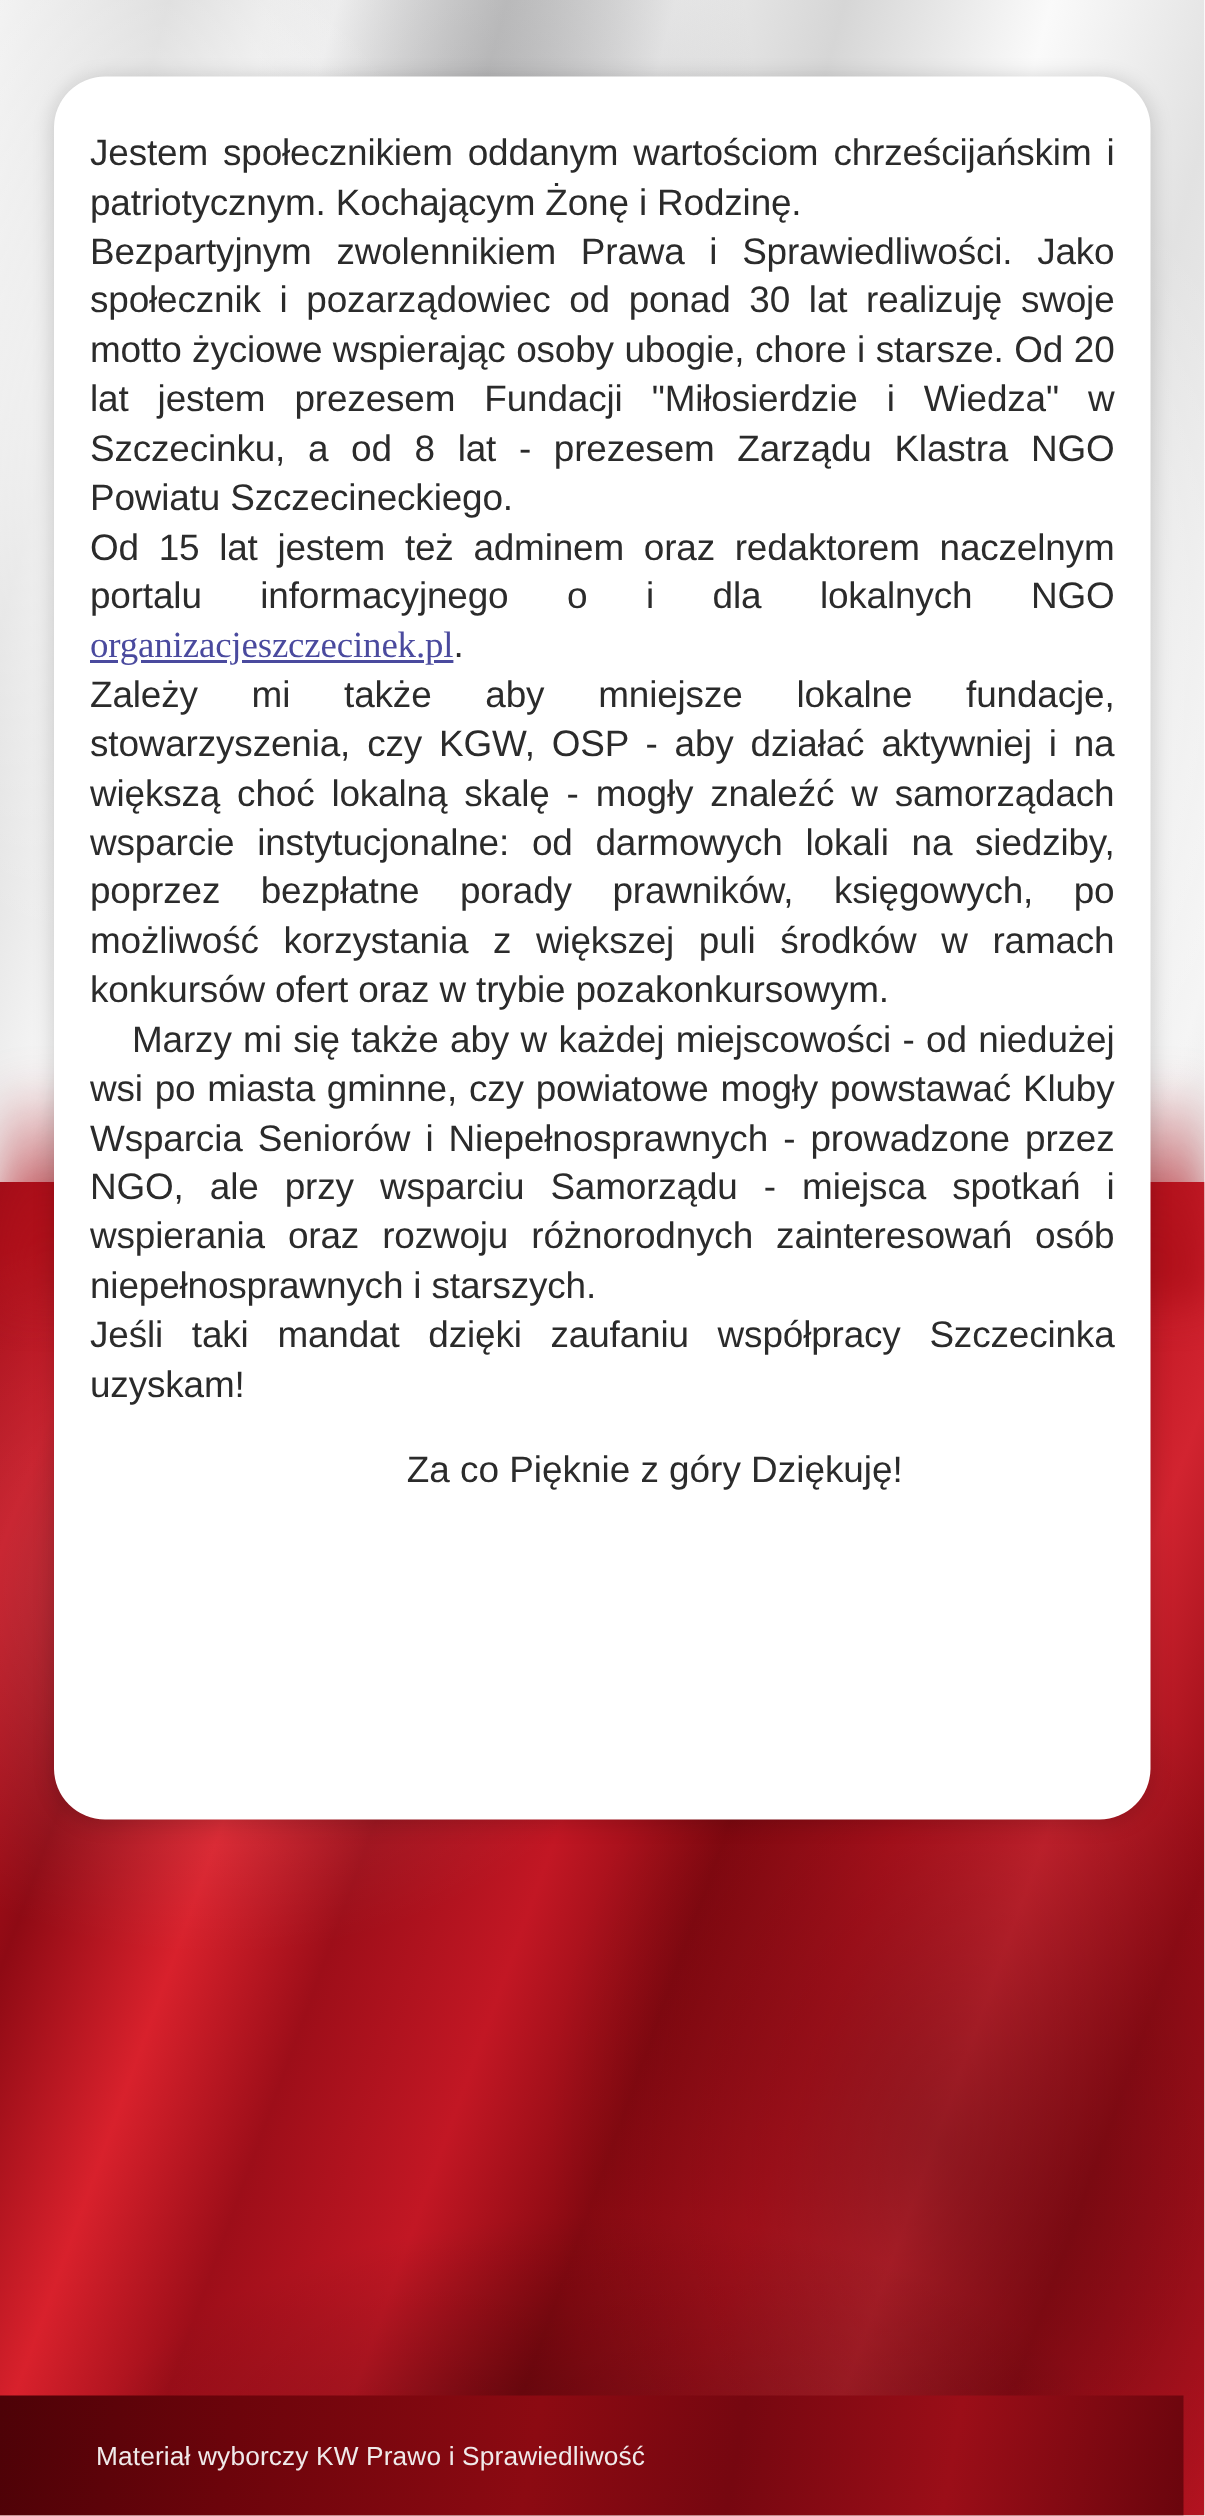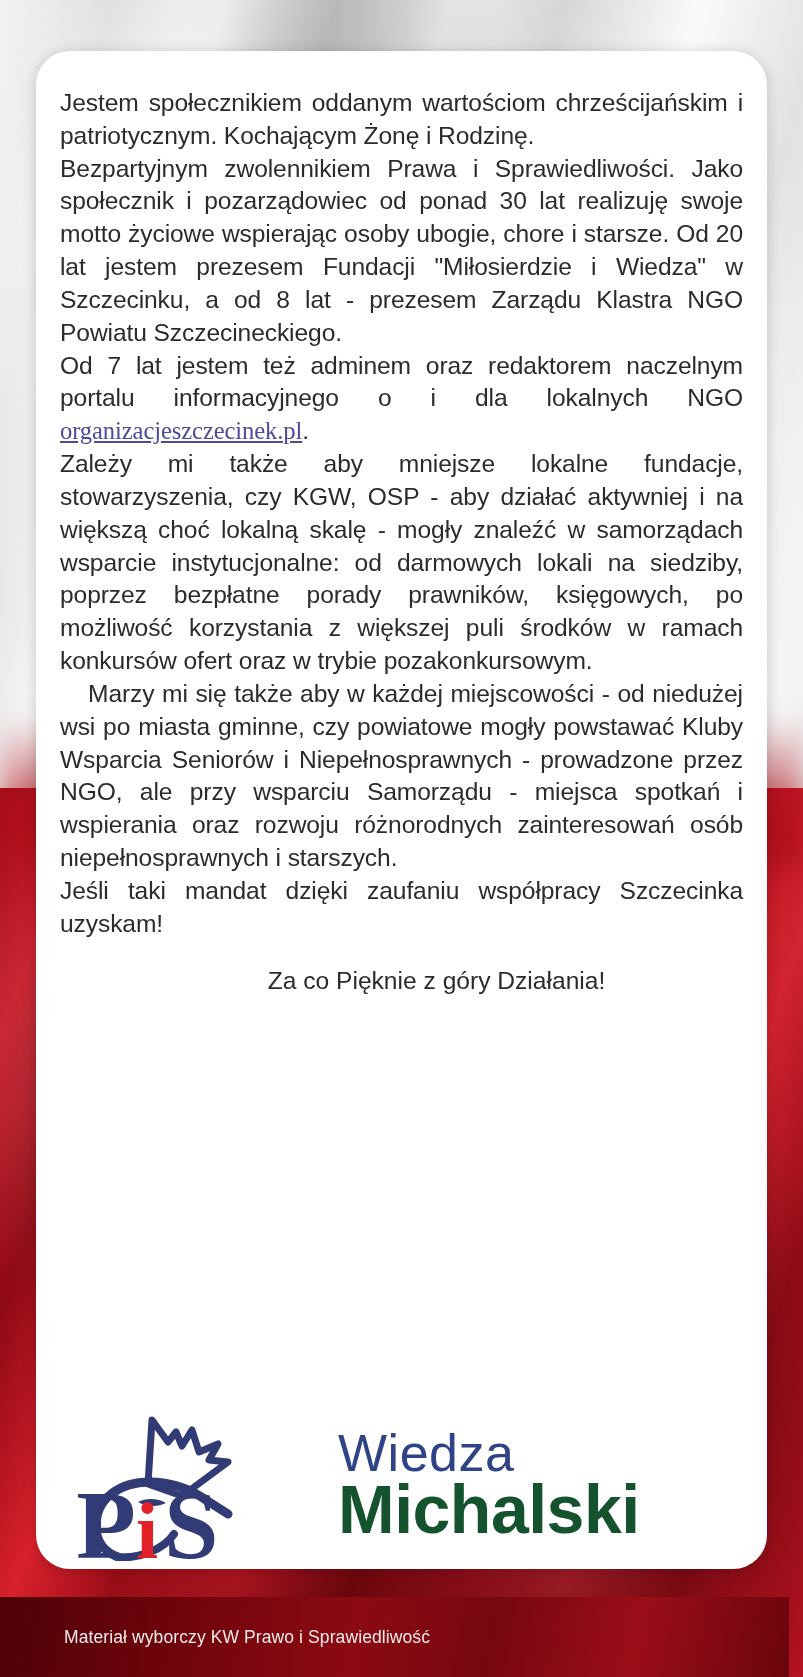--- a/index.html
+++ b/index.html
@@ -63,21 +63,21 @@
       radial-gradient(ellipse 30% 70% at 42% 20%, rgba(120,120,125,0.32), rgba(0,0,0,0) 72%),
       radial-gradient(ellipse 35% 60% at 85% 55%, rgba(255,255,255,0.55), rgba(255,255,255,0) 70%);
   }
 
   
   #card {
     position: absolute;
     left: 36px;
     top: 51px;
     width: 731px;
-    height: 1518px;
+    height: 1162px;
     background: #ffffff;
     border-radius: 34px;
     box-sizing: border-box;
     padding: 36px 24px 0 24px;
     box-shadow: 0 2px 14px rgba(0,0,0,0.18);
     overflow: hidden;
   }
 
   
   #letter-body {
@@ -172,27 +172,27 @@
 <div id="flag-bg">
   <div id="flag-sheen-top"></div>
   <div id="flag-red"></div>
 </div>
 
 <div id="card">
 
   <div id="letter-body">
     <p>Jestem społecznikiem oddanym wartościom chrześcijańskim i patriotycznym. Kochającym Żonę i Rodzinę.</p>
     <p>Bezpartyjnym zwolennikiem Prawa i Sprawiedliwości. Jako społecznik i pozarządowiec od ponad 30 lat realizuję swoje motto życiowe wspierając osoby ubogie, chore i starsze. Od 20 lat jestem prezesem Fundacji "Miłosierdzie i Wiedza" w Szczecinku, a od 8 lat - prezesem Zarządu Klastra NGO Powiatu Szczecineckiego.</p>
-    <p><span>Od 7 lat jestem też adminem oraz redaktorem naczelnym portalu informacyjnego o i dla lokalnych NGO </span><a class="weblink" href="#">organizacjeszczecinek.pl</a><span>.</span></p>
+    <p><span>Od 15 lat jestem też adminem oraz redaktorem naczelnym portalu informacyjnego o i dla lokalnych NGO </span><a class="weblink" href="#">organizacjeszczecinek.pl</a><span>.</span></p>
     <p>Zależy mi także aby mniejsze lokalne fundacje, stowarzyszenia, czy KGW, OSP - aby działać aktywniej i na większą choć lokalną skalę - mogły znaleźć w samorządach wsparcie instytucjonalne: od darmowych lokali na siedziby, poprzez bezpłatne porady prawników, księgowych, po możliwość korzystania z większej puli środków w ramach konkursów ofert oraz w trybie pozakonkursowym.</p>
     <p class="indented">Marzy mi się także aby w każdej miejscowości - od niedużej wsi po miasta gminne, czy powiatowe mogły powstawać Kluby Wsparcia Seniorów i Niepełnosprawnych - prowadzone przez NGO, ale przy wsparciu Samorządu - miejsca spotkań i wspierania oraz rozwoju różnorodnych zainteresowań osób niepełnosprawnych i starszych.</p>
     <p>Jeśli taki mandat dzięki zaufaniu współpracy Szczecinka uzyskam!</p>
   </div>
 
-  <div id="closing-line">Za co Pięknie z góry Działania!</div>
+  <div id="closing-line">Za co Pięknie z góry Dziękuję!</div>
 
   <div id="branding">
 
     <div id="pis-logo">
       <svg viewBox="0 0 208 185" width="208" height="185" xmlns="http://www.w3.org/2000/svg">
 
         <g>
           <path d="M70 108 L74 44 L90 66 L98 56 L104 70 L114 54 L121 76 L140 68 L131 84 L150 86 L104 120 Z" fill="none" stroke="#313c76" stroke-width="7" stroke-linejoin="round" stroke-linecap="round"></path>
         </g>
 

